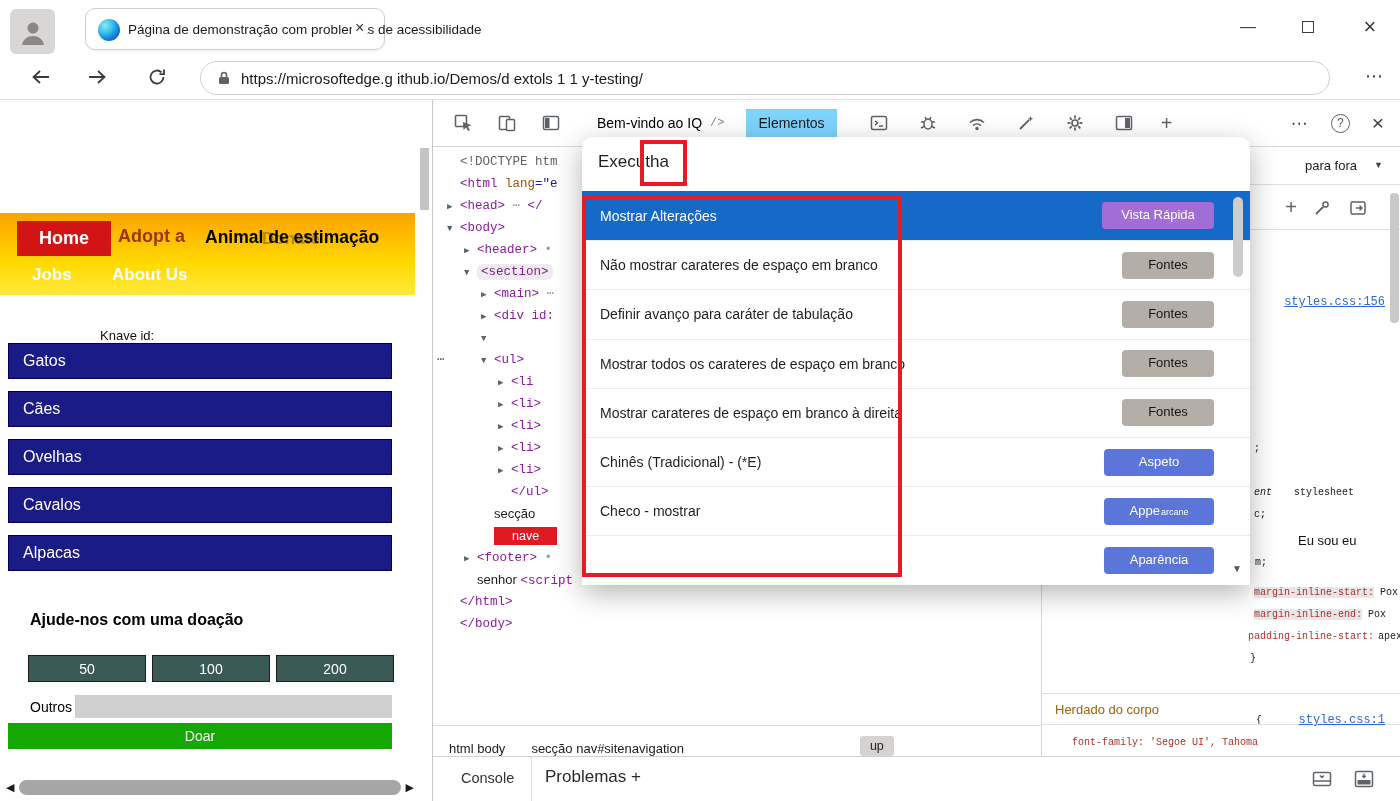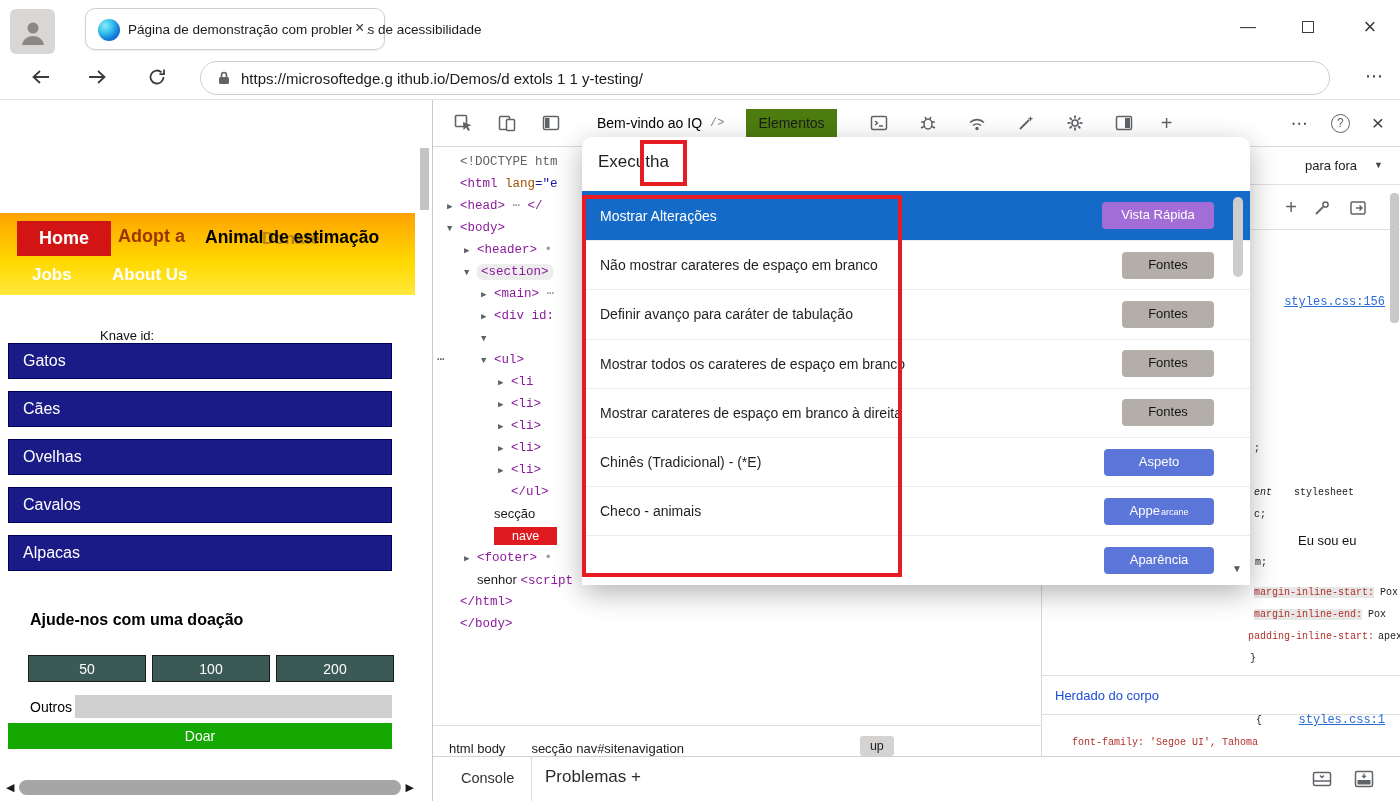--- a/index.html
+++ b/index.html
@@ -63,21 +63,21 @@
   .scroll-arrow{font-size:11px;color:#1b1b1b}
 
   
   .devtools{position:absolute;top:100px;left:432px;width:968px;height:701px;background:#fff;border-left:1px solid #c8c8c8}
   .dt-toolbar{position:absolute;top:0;left:0;width:100%;height:47px;border-bottom:1px solid #d9d9d9;
     display:flex;align-items:center}
   .tb-icon{display:flex;align-items:center;justify-content:center;width:24px;height:24px}
   .tb-gap18{margin-left:18px}.tb-gap20{margin-left:20px}
   .welcome-tab{margin-left:34px;font-size:14px;color:#000000;white-space:nowrap}
   .code-glyph{margin-left:8px;font-size:12px;color:#888;font-family:"Liberation Mono",monospace}
-  .elements-tab{margin-left:22px;font-size:14px;color:#1b1b1b;background:#4d7c0f;padding:6px 12px;white-space:nowrap}
+  .elements-tab{margin-left:22px;font-size:14px;color:#1b1b1b;background:#7dd3fc;padding:6px 12px;white-space:nowrap}
   .tb-cluster{display:flex;align-items:center;gap:25px;margin-left:30px}
   .tb-right{margin-left:auto;display:flex;align-items:center;gap:22px;margin-right:16px}
   .more-icon{font-size:17px;color:#3c3c3c;letter-spacing:1px}
   .help-circle{width:19px;height:19px;border:1.5px solid #5f6368;border-radius:50%;display:flex;
     align-items:center;justify-content:center;font-size:12px;color:#5f6368}
   .dt-close{font-size:21px;color:#3c3c3c}
   .plus-icon{font-size:20px;color:#5f6368}
 
   .dt-body{position:absolute;top:47px;left:0;width:968px;height:609px}
   .elements-panel{position:absolute;left:0;top:0;width:608px;height:609px}
@@ -106,22 +106,22 @@
   .sp-chevron{position:absolute;right:18px;top:13px;font-size:9px;color:#444}
   .sp-icons-row{position:absolute;top:38px;left:0;width:100%;height:45px;border-bottom:1px solid #e0e0e0}
   .sp-icon{position:absolute;top:11px}
   .sp-link{position:absolute;right:16px;color:#2b6bd6;text-decoration:underline;font-size:12px;
     font-family:"Liberation Mono",monospace;white-space:nowrap}
   .sp-frag{position:absolute;font-family:"Liberation Mono",monospace;font-size:10px;color:#202124;white-space:pre}
   .sp-frag.prop{color:#b0312a}
   .sp-frag.hl{background:#e7e7e7}
   .sp-frag.text{font-family:"Liberation Sans",sans-serif;font-size:13px;color:#111}
   .sp-frag.code-it{font-style:italic}
-  .sp-inherited{position:absolute;top:528px;left:0;width:100%;height:40px;border-top:1px solid #e0e0e0;
-    border-bottom:1px solid #e0e0e0;display:flex;align-items:center;padding-left:13px;font-size:13px;color:#1d4ed8}
+  .sp-inherited{position:absolute;top:546px;left:0;width:100%;height:32px;border-top:1px solid #e0e0e0;
+    border-bottom:1px solid #e0e0e0;display:flex;align-items:center;padding-left:13px;font-size:13px;color:#a16207}
   .sp-vthumb{position:absolute;right:2px;top:46px;width:9px;height:130px;background:#c9c9c9;border-radius:4px}
 
   
   .dt-console-bar{position:absolute;bottom:0;left:0;width:968px;height:45px;border-top:1px solid #d2d2d2;background:#fff}
   .console-label{position:absolute;left:28px;top:13px;font-size:14.5px;color:#333}
   .console-divider{position:absolute;left:98px;top:0;width:1px;height:45px;background:#ddd}
   .problems-label{position:absolute;left:112px;top:10px;font-size:17px;color:#2a2a2a}
   .bar-icon{position:absolute;top:12px}
   .bar-icon-1{right:68px}
   .bar-icon-2{right:26px}
@@ -438,21 +438,21 @@
         </div>
         <div class="cmd-row">
           <span class="cmd-label">Mostrar carateres de espaço em branco à direita</span>
           <span class="cmd-badge badge-gray">Fontes</span>
         </div>
         <div class="cmd-row">
           <span class="cmd-label">Chinês (Tradicional) - (*E)</span>
           <span class="cmd-badge badge-blue">Aspeto</span>
         </div>
         <div class="cmd-row">
-          <span class="cmd-label">Checo - animais</span>
+          <span class="cmd-label">Checo - mostrar</span>
           <span class="cmd-badge badge-blue">Appe<span class="badge-small">arcane</span></span>
         </div>
         <div class="cmd-row">
           <span class="cmd-badge badge-blue">Aparência</span>
         </div>
       </div>
     <div class="dlg-thumb"></div>
     <div class="dlg-arrow">▼</div>
   </div>
 

